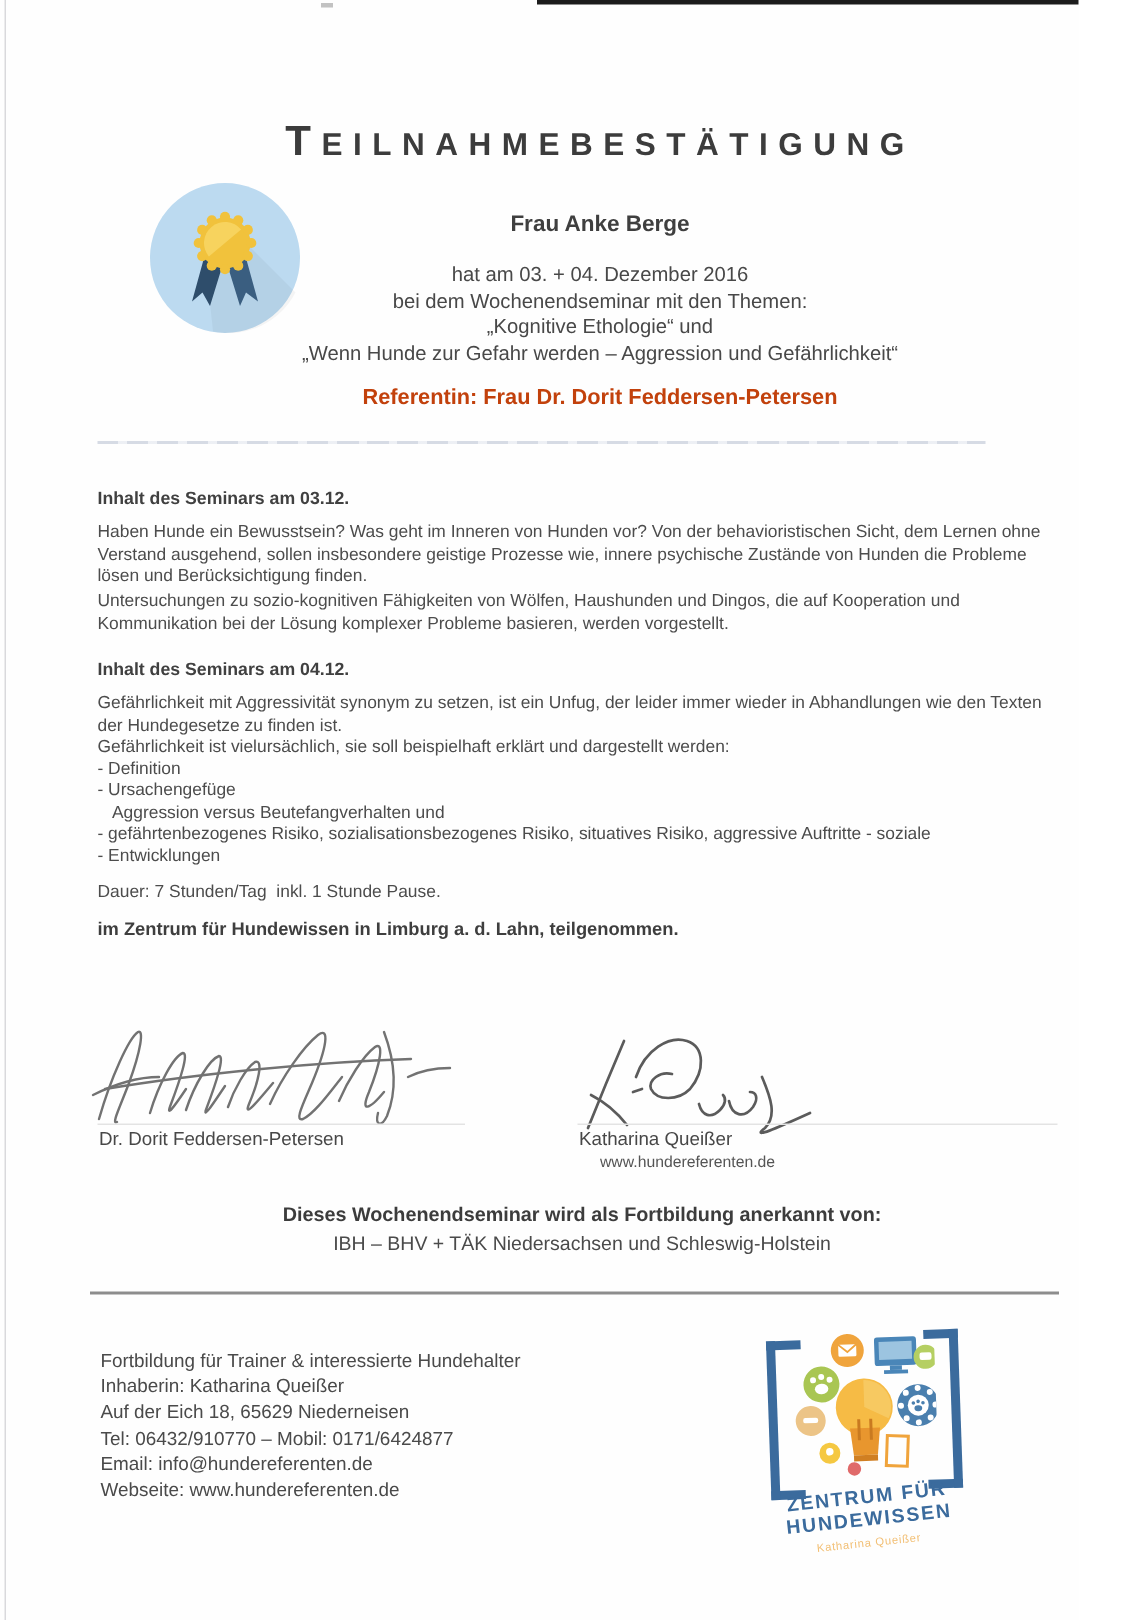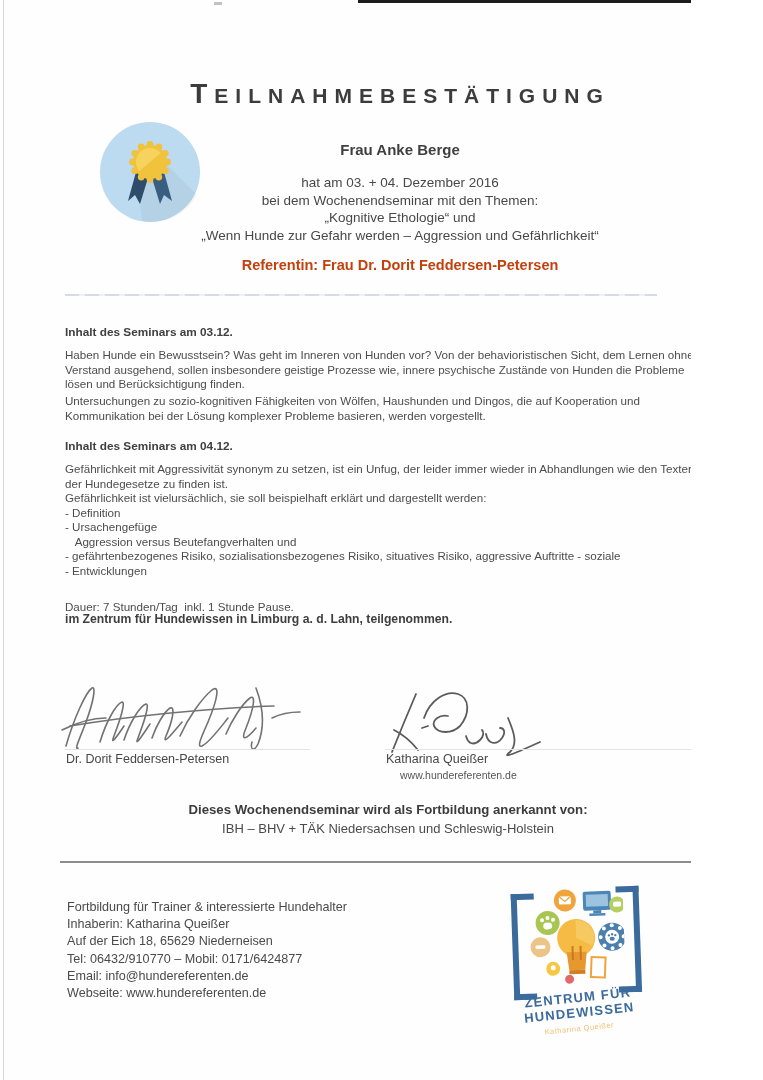--- a/index.html
+++ b/index.html
@@ -1,19 +1,20 @@
 <!DOCTYPE html>
 <html><head>
 <meta charset="utf-8">
 <style>
   html,body{margin:0;padding:0;background:#ffffff;}
   .page{
     position:relative;width:691px;height:1080px;background:#fefefe;
     font-family:"Liberation Sans","DejaVu Sans",sans-serif;color:#474747;
     overflow:hidden;
+    padding-left:28px;
   }
   
   .scan-top-bar{position:absolute;top:0;left:358px;width:405px;height:3px;background:#1c1c1c;}
   .scan-top-speck{position:absolute;top:2px;left:214px;width:8px;height:3px;background:#9a9a9a;opacity:.6;}
   .scan-left-line{position:absolute;top:0;left:3px;width:1px;height:1080px;background:#d9d9dc;}
 
   .title-wrap{position:absolute;top:78px;left:60px;width:680px;text-align:center;
     color:#3c3c3c;font-weight:bold;letter-spacing:7px;font-size:21px;}
   .title-wrap .bigT{font-size:28px;letter-spacing:7px;}
 
@@ -110,21 +111,21 @@
   <div class="body-text" style="top:462px">Gefährlichkeit mit Aggressivität synonym zu setzen, ist ein Unfug, der leider immer wieder in Abhandlungen wie den Texten der Hundegesetze zu finden ist.</div>
   <div class="body-text" style="top:491px">
     <div>Gefährlichkeit ist vielursächlich, sie soll beispielhaft erklärt und dargestellt werden:</div>
     <div class="pre">- Definition</div>
     <div class="pre">- Ursachengefüge</div>
     <div class="pre">   Aggression versus Beutefangverhalten und</div>
     <div class="pre">- gefährtenbezogenes Risiko, sozialisationsbezogenes Risiko, situatives Risiko, aggressive Auftritte - soziale</div>
     <div class="pre">- Entwicklungen</div>
   </div>
 
-  <div class="body-text pre" style="top:600px">Dauer: 7 Stunden/Tag  inkl. 1 Stunde Pause.</div>
+  <div class="body-text pre" style="top:588px">Dauer: 7 Stunden/Tag  inkl. 1 Stunde Pause.</div>
   <div class="body-text bold-line" style="top:612px">im Zentrum für Hundewissen in Limburg a. d. Lahn, teilgenommen.</div>
 
   <svg class="signature" style="left:60px;top:678px" width="245" height="78" viewBox="0 0 245 78">
     <g fill="none" stroke="#5a5a5a" stroke-width="1.6" stroke-linecap="round" opacity="0.85">
       <path d="M6,68 C14,40 26,14 32,10 C36,8 34,22 26,44 C20,60 14,72 18,70"></path>
       <path d="M2,52 C18,44 34,40 46,40"></path>
       <path d="M40,64 C46,44 56,26 62,24 C66,24 60,42 54,58 C50,68 56,60 64,48"></path>
       <path d="M64,62 C70,44 80,28 86,26 C90,26 84,44 78,60 C74,70 82,58 90,46"></path>
       <path d="M92,60 C96,48 104,34 110,30 C116,28 112,44 106,58 C102,68 112,56 122,44"></path>
       <path d="M120,58 C128,40 142,20 152,12 C160,6 158,20 148,44 C142,58 136,70 142,68 C150,64 160,50 168,40"></path>

